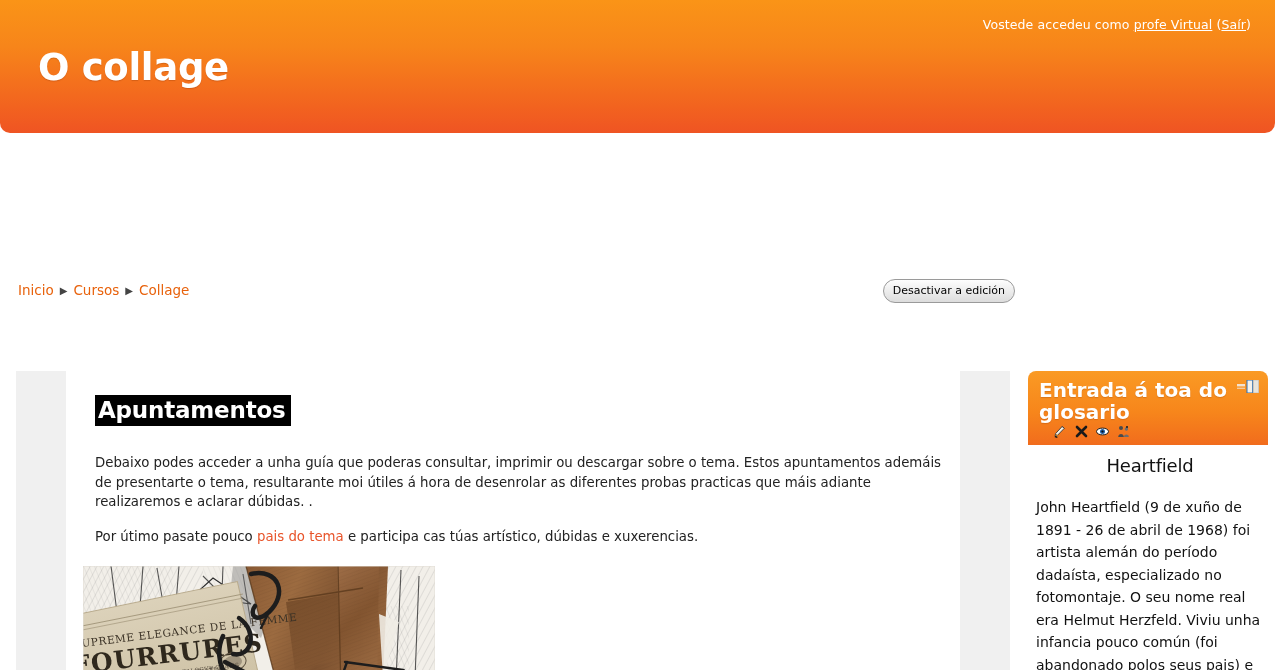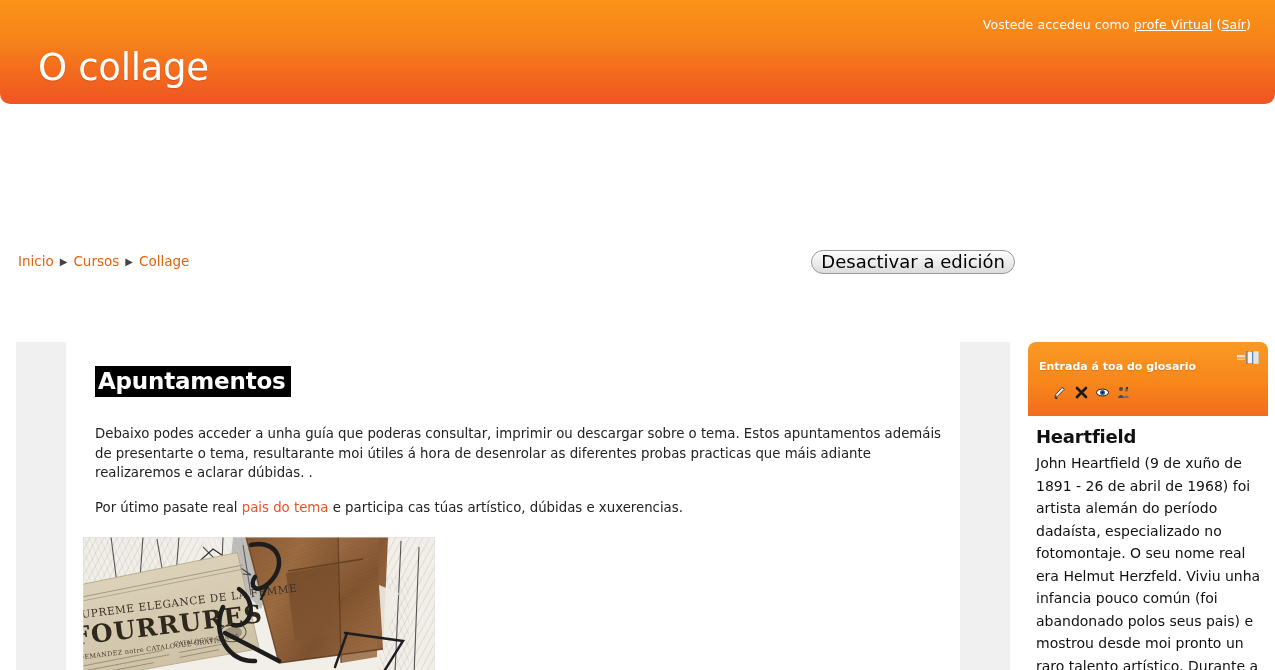--- a/index.html
+++ b/index.html
@@ -8,42 +8,42 @@
     width: 1275px; height: 670px;
     overflow: hidden;
     background: #ffffff;
     font-family: "DejaVu Sans", "Liberation Sans", sans-serif;
   }
 
   
   .header {
     position: relative;
     width: 1275px;
-    height: 104px;
+    height: 133px;
     background: linear-gradient(to bottom, #FA9417 0%, #F7851A 35%, #F2631F 80%, #EF5423 100%);
     border-radius: 0 0 10px 10px;
     overflow: hidden;
   }
   .login-info {
     position: absolute;
     top: 17px; right: 24px;
     font-size: 12.5px;
     color: #ffffff;
     letter-spacing: 0.1px;
     white-space: nowrap;
   }
   .login-info a {
     color: #ffffff;
     text-decoration: underline;
   }
   .site-title {
     position: absolute;
     left: 38px; top: 46px;
     font-size: 37px;
-    font-weight: normal;
+    font-weight: bold;
     color: #ffffff;
     letter-spacing: -0.3px;
     text-shadow: 0 1px 1px rgba(120,40,0,0.25);
   }
 
   
   .navbar {
     position: relative;
     width: 1032px;
     height: 44px;
@@ -63,21 +63,21 @@
     display: inline-block;
     margin: 0 6px;
     color: #444;
     font-size: 10px;
     transform: translateY(-1px);
   }
   .edit-btn {
     position: absolute;
     right: 17px; top: 146px;
     font-family: "DejaVu Sans", "Liberation Sans", sans-serif;
-    font-size: 18px;
+    font-size: 11px;
     color: #000;
     padding: 3px 9px 4px 9px;
     background: linear-gradient(to bottom, #fdfdfd 0%, #ededed 50%, #dcdcdc 100%);
     border: 1px solid #9a9a9a;
     border-radius: 12px;
     cursor: pointer;
     line-height: 15px;
   }
 
   
@@ -143,24 +143,24 @@
     width: 240px;
   }
   .block-header {
     position: relative;
     background: linear-gradient(to bottom, #FA9A24 0%, #F7861B 55%, #F16C1D 100%);
     border-radius: 8px 8px 0 0;
     padding: 8px 11px 4px 11px;
     min-height: 74px;
   }
   .block-title {
-    font-size: 11px;
+    font-size: 20px;
     font-weight: bold;
     color: #ffffff;
-    line-height: 34px;
+    line-height: 22px;
     width: 195px;
     text-shadow: 0 1px 1px rgba(130,50,0,0.25);
   }
   .block-collapse {
     position: absolute;
     right: 9px; top: 9px;
     width: 22px; height: 13px;
     cursor: pointer;
   }
   .block-commands {
@@ -174,25 +174,26 @@
   .cmd-icon {
     width: 13px; height: 13px;
     display: block;
     cursor: pointer;
   }
   .block-body {
     background: #ffffff;
     padding: 10px 4px 8px 8px;
   }
   .block-body h3 {
-    margin: 0 0 5px 0;
+    margin: 0 0 20px 0;
     font-size: 18px;
-    font-weight: bold;
+    font-weight: normal;
     color: #111;
     letter-spacing: -0.2px;
+    text-align: center;
   }
   .block-body p {
     margin: 0;
     font-size: 14px;
     line-height: 22.5px;
     color: #111;
   }
 </style>
 </head>
 <body>
@@ -212,21 +213,21 @@
 <div class="page">
 
   <div class="region-main-box">
     <div class="region-main-inner">
       <div class="content-pad">
 
         <h2 class="section-title">Apuntamentos</h2>
 
         <div id="paras">
             <p class="para"><span>Debaixo podes acceder a  unha guía  que poderas consultar, imprimir ou descargar sobre o tema. Estos apuntamentos ademáis de presentarte o tema, resultarante moi útiles á hora de desenrolar as diferentes probas practicas que máis adiante realizaremos e aclarar dúbidas. .</span></p>
-            <p class="para"><span>Por útimo pasate real </span><a href="#">pais do tema</a><span> e participa cas túas artístico, dúbidas e xuxerencias.</span></p>
+            <p class="para"><span>Por útimo pasate pouco </span><a href="#">pais do tema</a><span> e participa cas túas artístico, dúbidas e xuxerencias.</span></p>
           </div>
 
         
         <div class="collage">
           <svg width="352" height="140" viewBox="0 0 352 140" xmlns="http://www.w3.org/2000/svg">
             <defs>
               <linearGradient id="wood1" x1="0" y1="0" x2="1" y2="0.4">
                 <stop offset="0%" stop-color="#8a5a34"></stop>
                 <stop offset="35%" stop-color="#9c6b40"></stop>
                 <stop offset="70%" stop-color="#7d5230"></stop>

